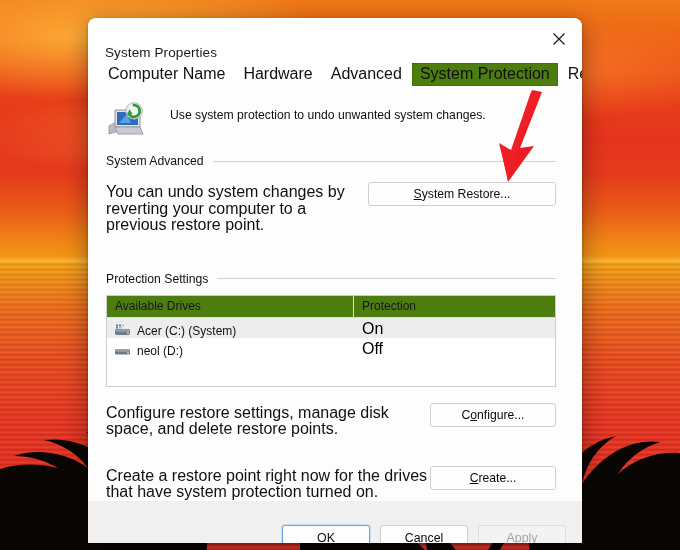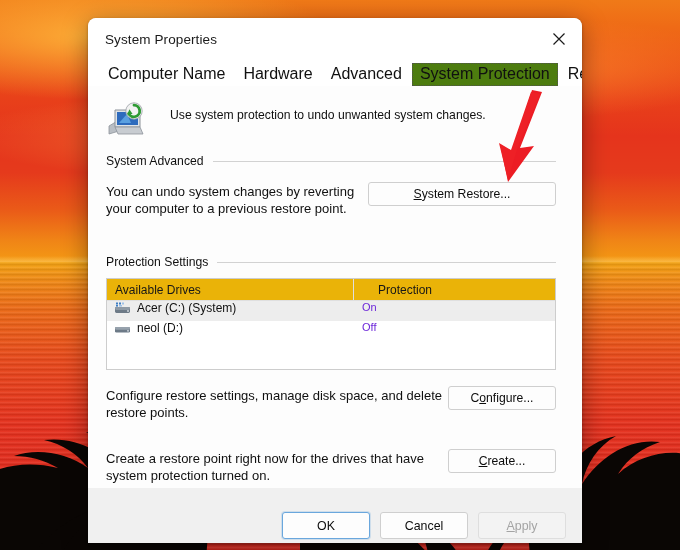--- a/index.html
+++ b/index.html
@@ -89,21 +89,21 @@
     border-radius: 8px 8px 0 0;
     box-shadow: 0 6px 26px rgba(0,0,0,.38), 0 1px 3px rgba(0,0,0,.3);
     overflow: hidden;
     display: flex;
     flex-direction: column;
   }
   .titlebar {
     height: 42px;
     background: #ffffff;
     display: flex;
-    align-items: center;
+    align-items: flex-end;
     flex: none;
     border-radius: 8px 8px 0 0;
   }
   .title-text {
     margin-left: 17px;
     font-size: 13.5px;
     color: #1a1a1a;
     letter-spacing: .1px;
   }
   .titlebar-spacer { flex: 1; }
@@ -184,21 +184,21 @@
     height: 1px;
     background: #d2d2d2;
   }
 
   .row2 {
     display: flex;
     align-items: flex-start;
     margin: 14px 26px 0 18px;
   }
   .row2 .desc {
-    font-size: 13px;
+    font-size: 16px;
     color: #101010;
     line-height: 16.5px;
     flex: 1;
     padding-top: 2px;
   }
 
   
   .btn {
     font-family: "Liberation Sans", sans-serif;
     font-size: 12.2px;
@@ -208,69 +208,68 @@
     border-radius: 3px;
     height: 24px;
     display: inline-flex;
     align-items: center;
     justify-content: center;
     cursor: default;
     box-sizing: border-box;
     white-space: nowrap;
   }
   .btn.wide { width: 188px; }
-  .btn.med  { width: 108px; }
+  .btn.med  { width: 126px; }
   .btn u { text-decoration: underline; }
 
   
   .listbox {
     margin: 9px 26px 0 18px;
     border: 1px solid #cdcdcd;
     background: #ffffff;
     height: 92px;
     box-sizing: border-box;
     overflow: hidden;
   }
   .lb-header {
     display: flex;
     height: 21px;
     border-bottom: 1px solid #dfdfdf;
-    background: #eab308;
-    gap: 16px;
+    background: #4d7c0f;
   }
   .lb-h-cell {
     font-size: 12px;
     color: #171717;
     display: flex;
     align-items: center;
     padding-left: 8px;
     box-sizing: border-box;
   }
   .lb-h-cell.c1 { width: 247px; border-right: 1px solid #dfdfdf; }
   .lb-h-cell.c2 { flex: 1; }
   .lb-row {
     display: flex;
     height: 20px;
-    align-items: flex-start;
+    align-items: flex-end;
   }
   .lb-row.selected { background: #ededed; }
   .lb-c1 {
     width: 247px;
     display: flex;
     align-items: center;
     padding-left: 7px;
     box-sizing: border-box;
     font-size: 12px;
     color: #101010;
   }
   .lb-c2 {
     flex: 1;
     padding-left: 8px;
-    font-size: 11px;
-    color: #6d28d9;
+    font-size: 16px;
+    color: #000000;
   }
   .drive-icon { width: 17px; height: 13px; margin-right: 6px; flex: none; }
 
   
   .footer {
     height: 55px;
     flex: none;
     background: #f0f0f0;
     display: flex;
     align-items: center;

